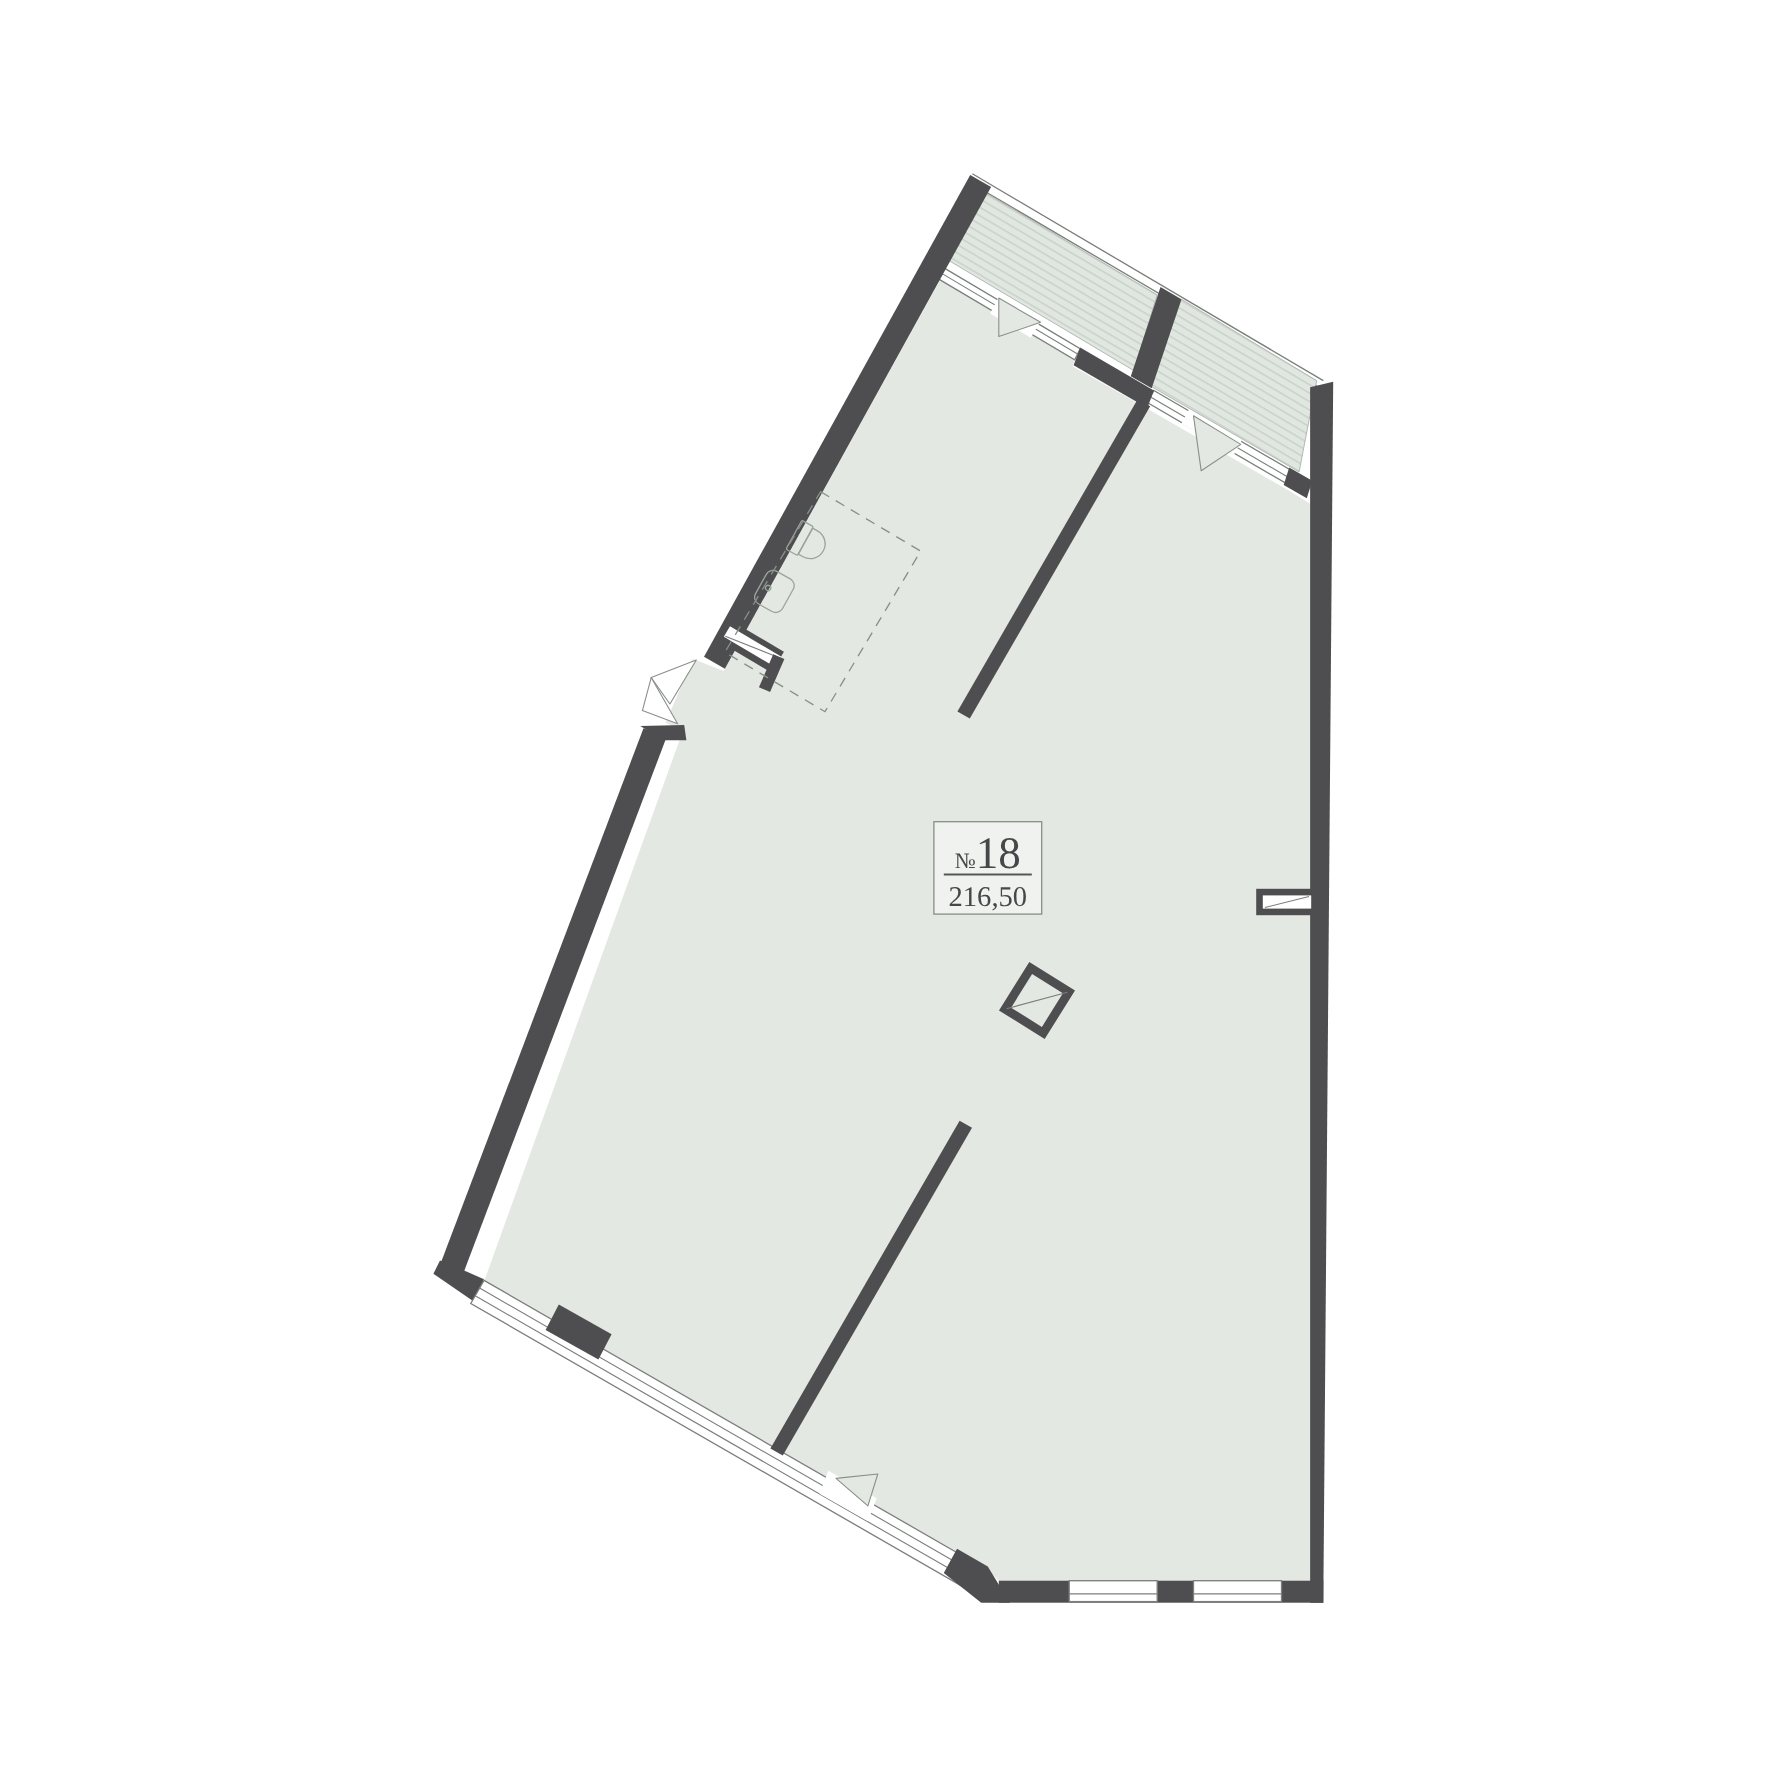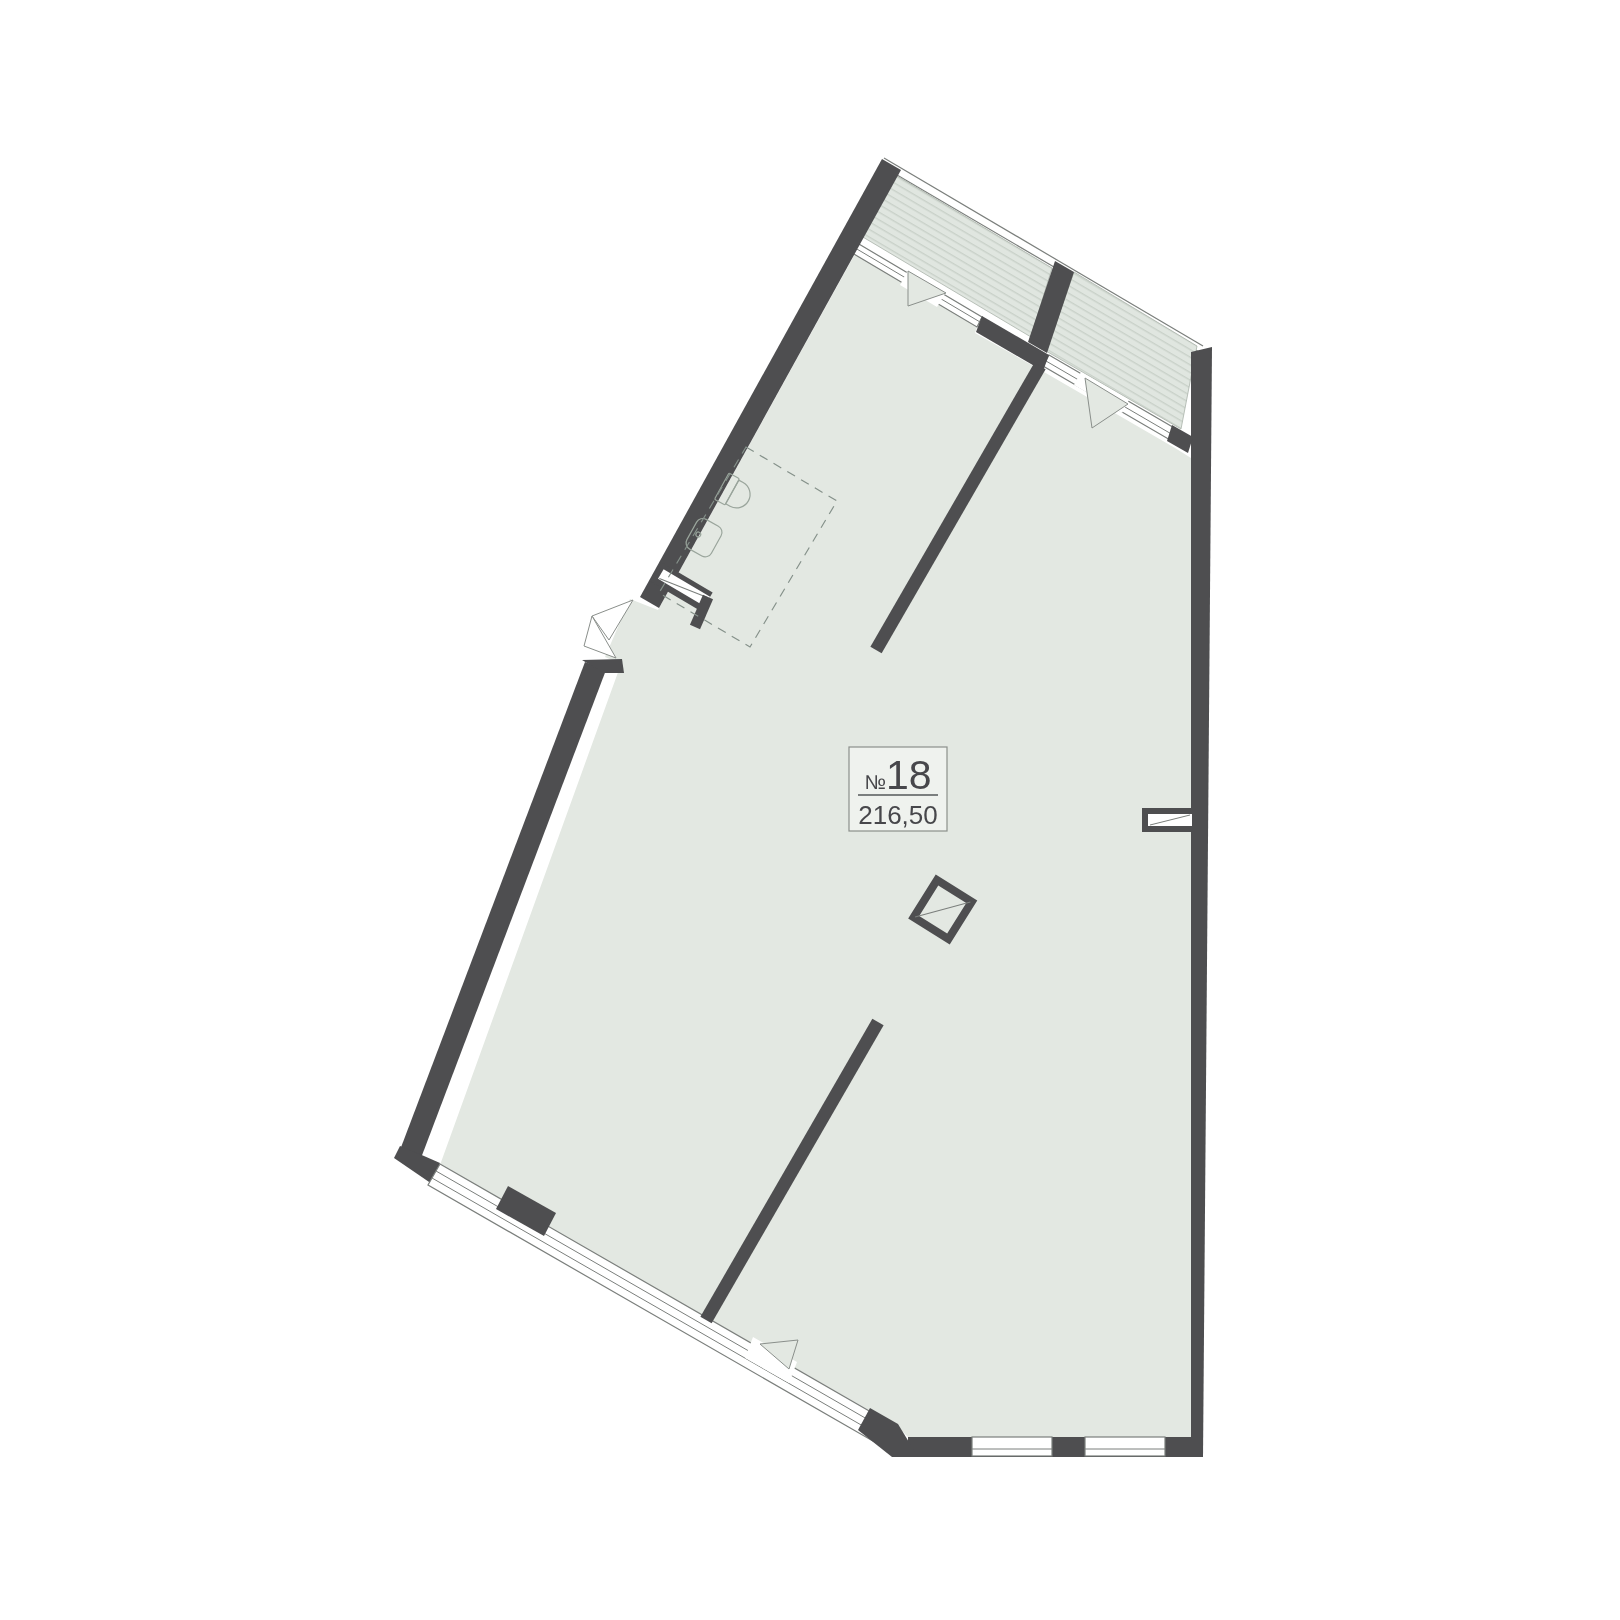--- a/index.html
+++ b/index.html
@@ -7,21 +7,21 @@
     --floor:#e3e8e2;
     --hatchbg:#e0e6e0;
     --stripe:#c8d0c8;
     --line:#7b7f7c;
     --fixture:#9aa59c;
     --labeltext:#47474b;
     --bg:#ffffff;
   }
   html,body{margin:0;padding:0;background:var(--bg);}
   .stage{position:relative;width:1400px;height:1620px;background:var(--bg);overflow:hidden;
-         font-family:Liberation Sans, sans-serif;}
+         font-family:Liberation Serif, serif;}
   svg{position:absolute;left:0;top:0;}
   .wall{fill:var(--wall);stroke:none;}
   .floor{fill:var(--floor);stroke:none;}
   .thin{fill:none;stroke:var(--line);stroke-width:1.2;}
   .thin-faint{fill:none;stroke:var(--line);stroke-width:1;}
   .whiteband{fill:#ffffff;stroke:var(--line);stroke-width:1.2;}
   .whitepatch{fill:#ffffff;stroke:none;}
   .swing{fill:#ffffff;stroke:#8a8f8b;stroke-width:1;stroke-linejoin:round;}
   .swing-onfloor{fill:var(--floor);stroke:#8a8f8b;stroke-width:1;stroke-linejoin:round;}
   .fixture{fill:none;stroke:var(--fixture);stroke-width:1.2;stroke-linejoin:round;}

